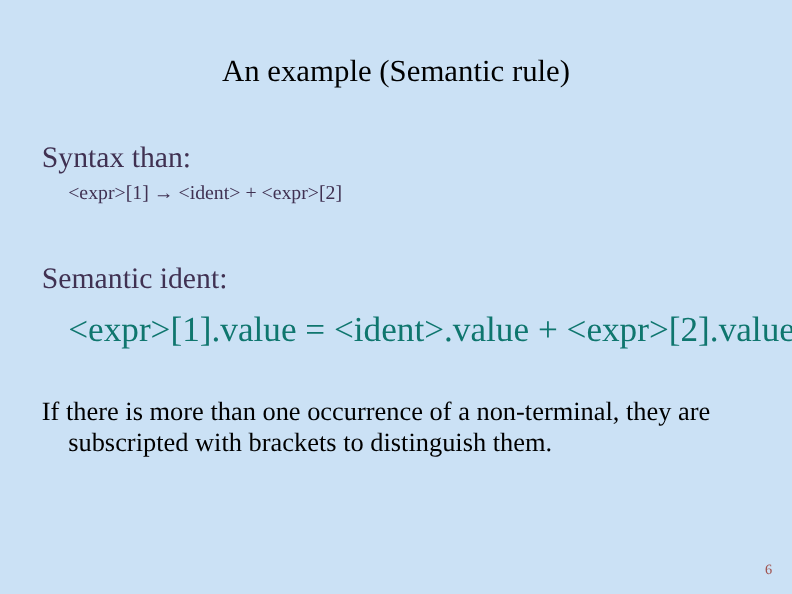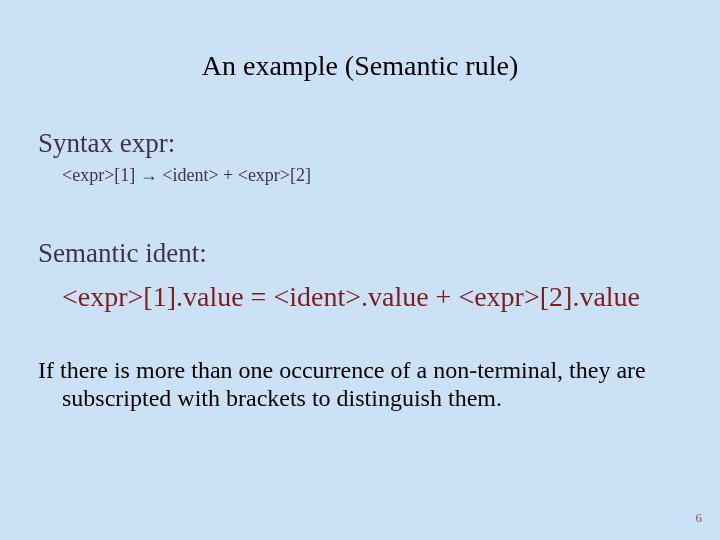--- a/index.html
+++ b/index.html
@@ -33,22 +33,22 @@
     color: #403152;
     font-size: 27px;
     margin: 0 0 6px 0;
   }
   .rule-line {
     color: #403152;
     font-size: 18px;
     margin: 0 0 52px 24px;
   }
   .semantic-rule-line {
-    color: #7f1d1d;
-    font-size: 28px;
+    color: #0f766e;
+    font-size: 32px;
     margin: 12px 0 44px 24px;
     white-space: nowrap;
   }
   .note {
     color: #000;
     font-size: 24px;
     line-height: 1.15;
     margin: 0;
     padding-left: 24px;
     text-indent: -24px;
@@ -66,21 +66,21 @@
     font-family: "Times New Roman", Times, serif;
   }
 </style>
 </head>
 <body>
 
 <div class="slide">
 
   <div class="title">An example (Semantic rule)</div>
 
-  <div class="section-head">Syntax expr:</div>
+  <div class="section-head">Syntax than:</div>
   <div class="rule-line">
     <span>&lt;expr&gt;[1]</span>
     <span class="arrow">→</span>
     <span>&lt;ident&gt; + &lt;expr&gt;[2]</span>
   </div>
 
   <div class="section-head">Semantic ident:</div>
   <div class="semantic-rule-line">&lt;expr&gt;[1].value =  &lt;ident&gt;.value + &lt;expr&gt;[2].value</div>
 
   <p class="note">If there is more than one occurrence of a non-terminal, they are subscripted with brackets to distinguish them.</p>

